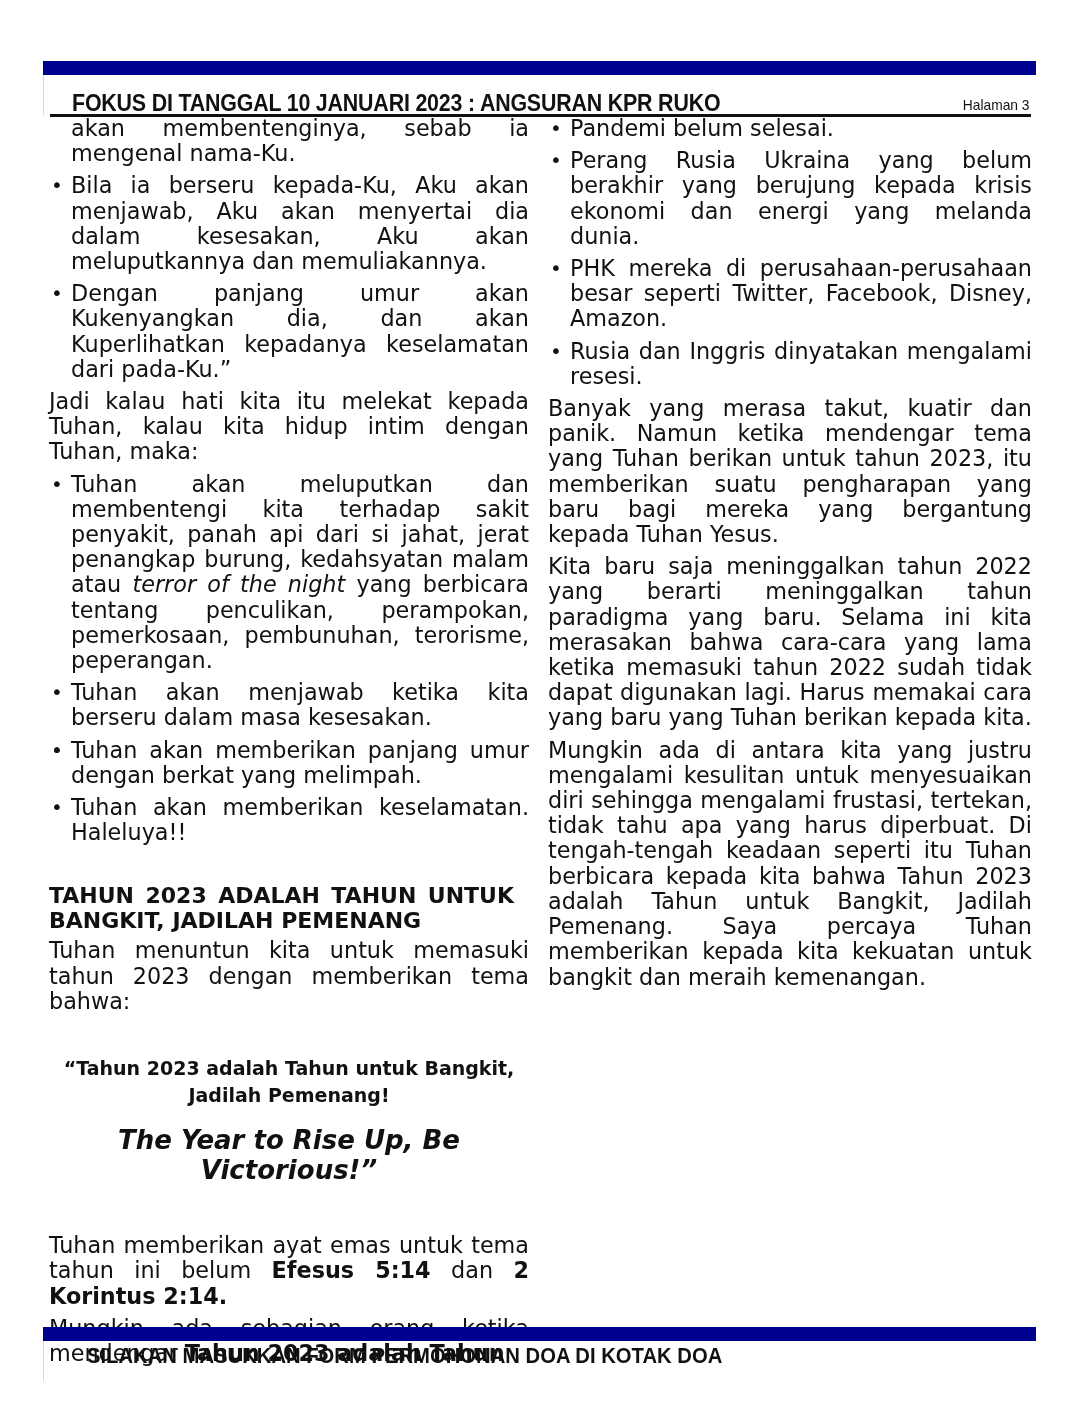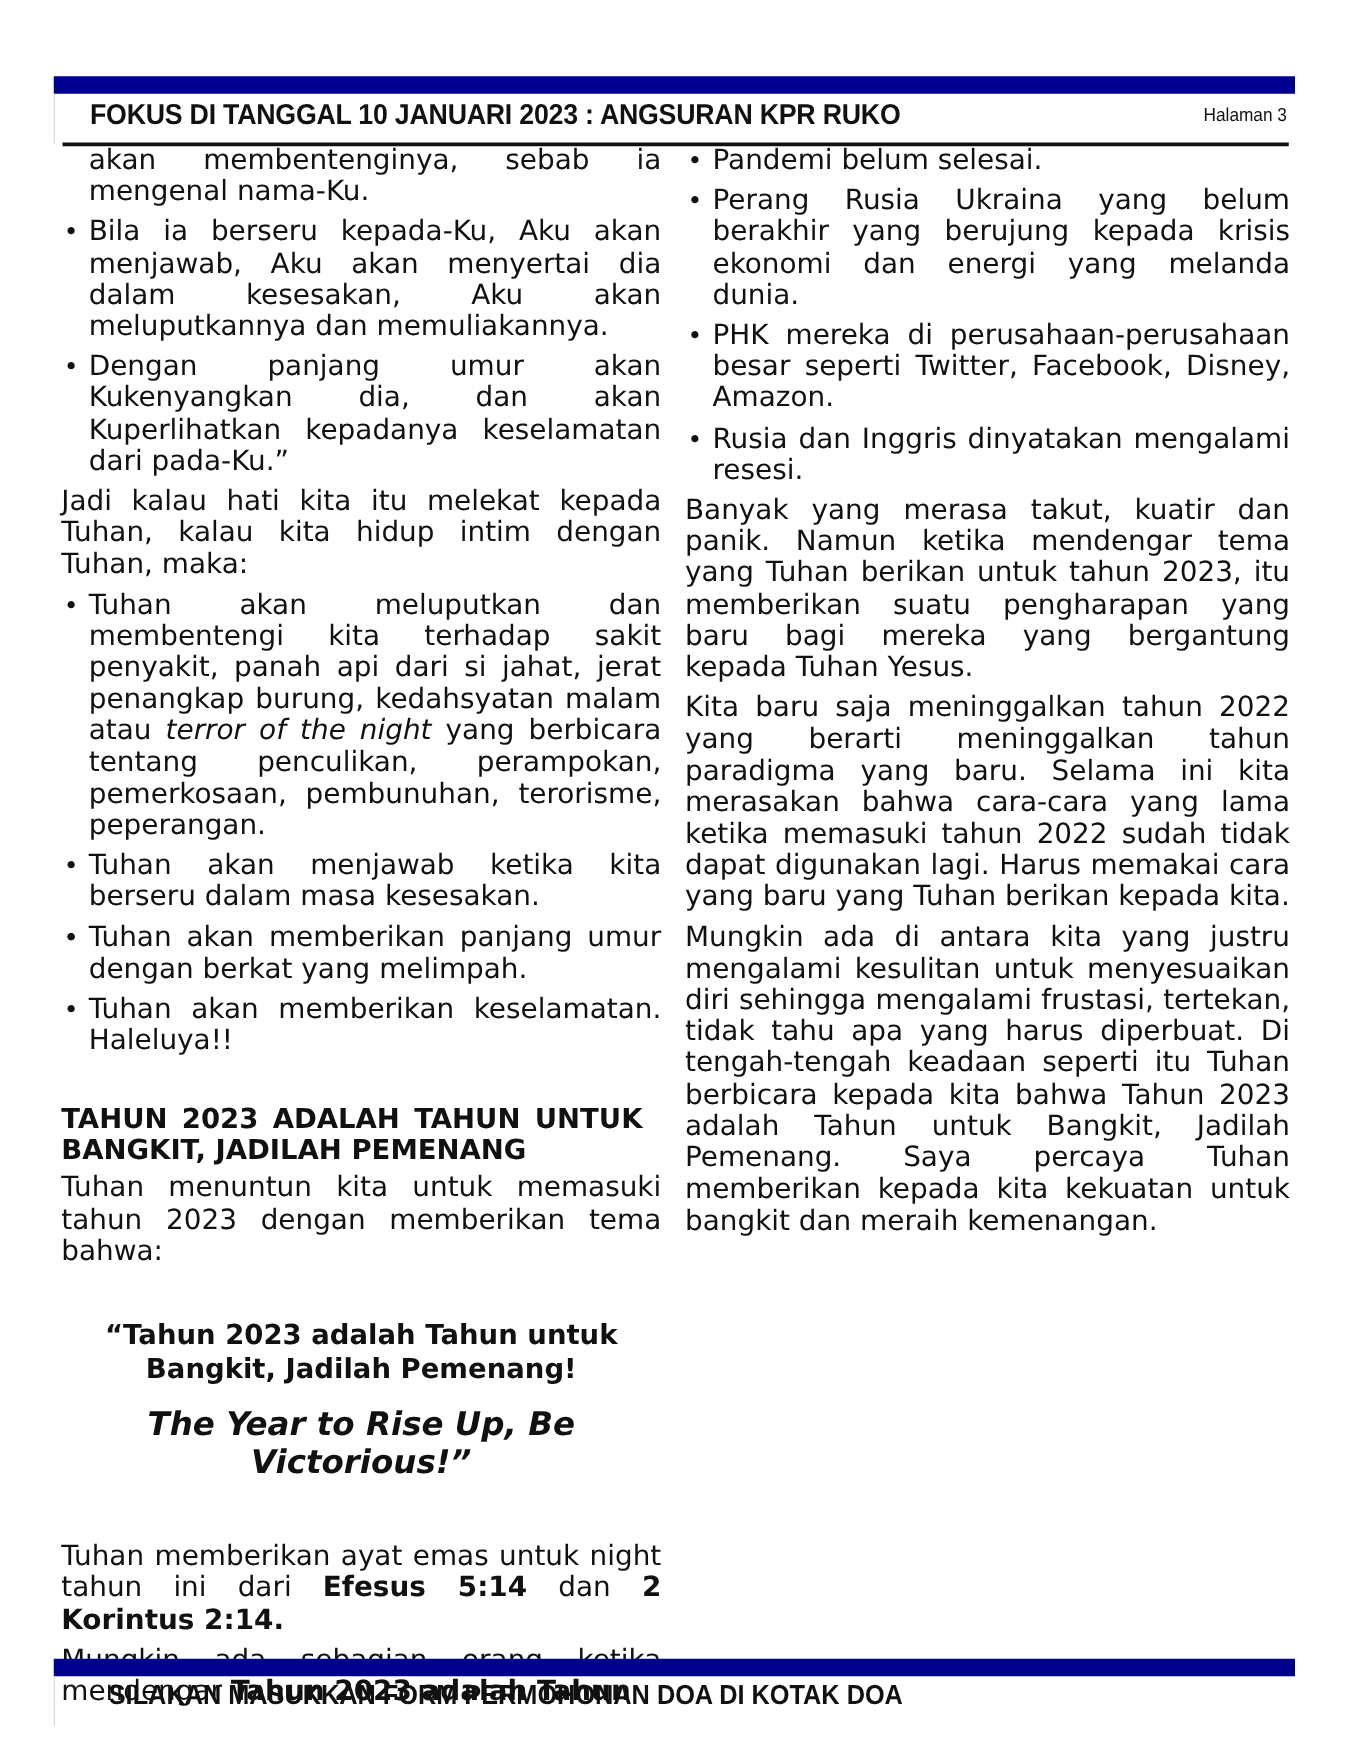--- a/index.html
+++ b/index.html
@@ -2,42 +2,42 @@
 <html><head>
 <meta charset="utf-8">
 <style>
   html, body { margin: 0; padding: 0; background: #ffffff; }
   body { width: 1080px; height: 1408px; position: relative; overflow: hidden;
          font-family: "DejaVu Sans", sans-serif; color: #111; }
   .band { position: absolute; left: 43px; width: 993px; height: 14px; background: #00008f; }
   .band.top { top: 61px; }
   .band.bottom { top: 1327px; }
   .edge-line { position: absolute; left: 43px; width: 1px; background: #d8d8d8; }
-  .header { position: absolute; left: 72px; top: 76px; width: 960px; height: 36px; }
+  .header { position: absolute; left: 72px; top: 88px; width: 960px; height: 36px; }
   .header-title { position: absolute; left: 0; top: 2px; font-family: "Liberation Sans", sans-serif;
        font-weight: bold; font-size: 23px; letter-spacing: -0.2px; white-space: nowrap;
        transform: scaleX(0.93); transform-origin: left center; }
   .header-page { position: absolute; right: 2px; top: 8px; font-family: "Liberation Sans", sans-serif;
        font-size: 15px; transform: scaleX(0.92); transform-origin: right center; }
   .rule { position: absolute; left: 50px; top: 114px; width: 981px; height: 3px; background: #111; }
   .footer-text { position: absolute; left: 87px; top: 1343px; font-family: "Liberation Sans", sans-serif;
        font-weight: bold; font-size: 22px; white-space: nowrap;
        transform: scaleX(0.92); transform-origin: left center; }
 
   .col { position: absolute; top: 116px; font-size: 22.3px; line-height: 25.2px; }
   .col.left { left: 49px; width: 480px; }
   .col.right { left: 548px; width: 484px; }
   .col p { margin: 0 0 7px 0; text-align: justify; }
   .col ul { list-style: none; margin: 0 0 7px 0; padding: 0; }
   .col li { position: relative; padding-left: 22px; margin: 0 0 7px 0; text-align: justify; }
   .col li .bullet { position: absolute; left: 2px; top: 0; font-size: 20px; }
   .cont { padding-left: 22px; }
   .heading { font-weight: bold; font-size: 22px; line-height: 25px; margin: 38px 15px 5px 0; text-align: justify; }
   .theme { text-align: center; font-weight: bold; margin: 41px 0 48px 0; }
-  .theme .l1 { font-size: 22px; line-height: 27px; }
+  .theme .l1 { font-size: 19px; line-height: 27px; }
   .theme .l2 { font-style: italic; font-size: 26px; line-height: 30px; margin-top: 16px; }
   b { font-weight: bold; }
   i { font-style: italic; }
 </style>
 </head>
 <body>
 
 <div class="band top"></div>
 <div class="edge-line" style="top:75px;height:40px;"></div>
 <div class="header">
@@ -59,21 +59,21 @@
     <li><span class="bullet">•</span></li>
     <li><span class="bullet">•</span><span>Tuhan akan memberikan panjang umur dengan berkat yang melimpah.</span></li>
     <li><span class="bullet">•</span><span>Tuhan akan memberikan keselamatan. Haleluya!!</span></li>
   </ul>
   <div class="heading">TAHUN 2023 ADALAH TAHUN UNTUK BANGKIT, JADILAH PEMENANG</div>
   <p>Tuhan menuntun kita untuk memasuki tahun 2023 dengan memberikan tema bahwa:</p>
   <div class="theme">
     <div class="l1"><span>“</span><span>Tahun 2023 adalah Tahun untuk Bangkit, Jadilah Pemenang!</span></div>
     <div class="l2"><span>The Year to Rise Up, Be Victorious!</span><span>”</span></div>
   </div>
-  <p><span>Tuhan memberikan ayat emas untuk night tahun ini dari </span><b>Efesus 5:14</b><span> dan </span><b>2 Korintus 2:14.</b></p>
+  <p><span>Tuhan memberikan ayat emas untuk tema tahun ini belum </span><b>Efesus 5:14</b><span> dan </span><b>2 Korintus 2:14.</b></p>
   <p><span>Mungkin ada sebagian orang ketika mendengar </span><b>Tahun 2023 adalah Tahun</b></p>
 </div>
 
 <div class="col right">
   <ul>
     <li><span class="bullet">•</span><span>Pandemi belum selesai.</span></li>
     <li><span class="bullet">•</span><span>Perang Rusia Ukraina yang belum berakhir yang berujung kepada krisis ekonomi dan energi yang melanda dunia.</span></li>
     <li><span class="bullet">•</span><span>PHK mereka di perusahaan-perusahaan besar seperti Twitter, Facebook, Disney, Amazon.</span></li>
     <li><span class="bullet">•</span><span>Rusia dan Inggris dinyatakan mengalami resesi.</span></li>
   </ul>

